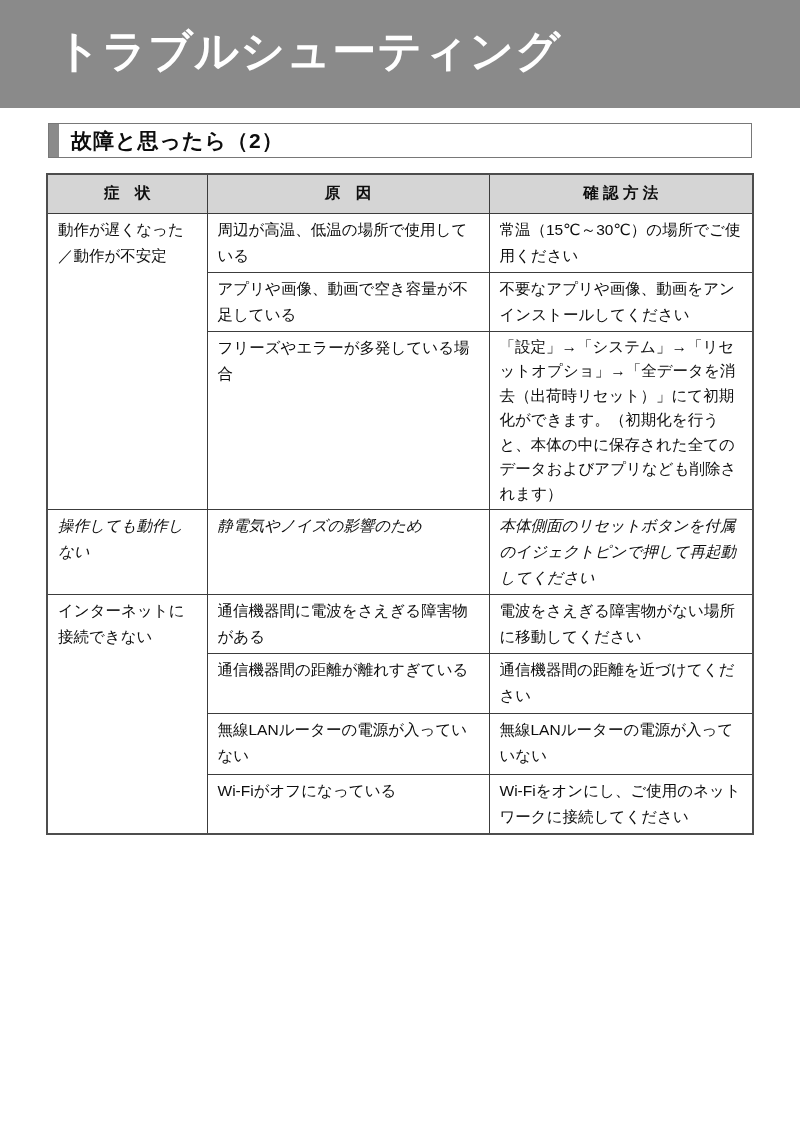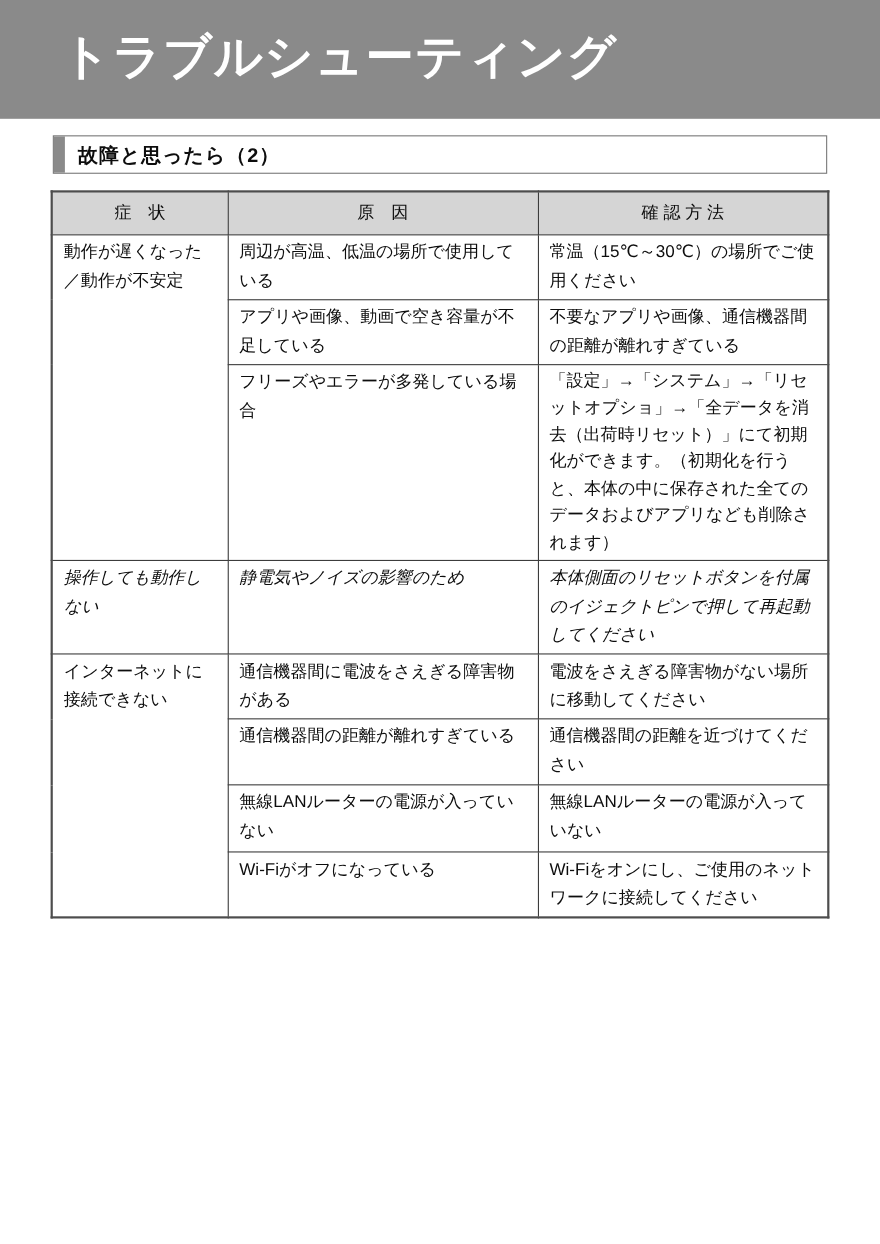--- a/index.html
+++ b/index.html
@@ -26,36 +26,36 @@
   .section-header {
     position:absolute; left:48px; top:123px; width:704px; height:35px;
     background:#fff; border:1px solid #787878;
     display:flex; align-items:center;
   }
   .section-header .accent {
     width:10px; height:100%; background:var(--banner-gray, #8a8a8a);
     flex:0 0 auto;
   }
   .section-header h2 {
-    font-size:18px; font-weight:bold; color:#0d0d0d;
+    font-size:21px; font-weight:bold; color:#0d0d0d;
     padding-left:12px; letter-spacing:1px; white-space:nowrap;
   }
 
   
   table.ts-table {
     position:absolute; left:46px; top:173px; width:706px;
     border-collapse:collapse; table-layout:fixed;
     border:2px solid #4d4d4d;
   }
   col.c1 { width:160px; }
   col.c2 { width:282px; }
   col.c3 { width:264px; }
   .ts-table th {
     height:39px; background:var(--header-bg, #d5d5d5);
-    font-size:15.5px; font-weight:normal; color:#0d0d0d;
+    font-size:15.5px; font-weight:bold; color:#0d0d0d;
     text-align:center; vertical-align:middle;
     border:1px solid #3c3c3c;
   }
   .ts-table td {
     border:1px solid #3c3c3c;
     font-size:15.5px; line-height:26px; color:#0d0d0d;
     vertical-align:top; text-align:left;
     padding:3px 8px 3px 10px;
     overflow-wrap:break-word;
   }
@@ -102,21 +102,21 @@
       </tr>
     </thead>
     <tbody>
       <tr class="rh58">
         <td class="sym" rowspan="3">動作が遅くなった／動作が不安定</td>
         <td>周辺が高温、低温の場所で使用している</td>
         <td>常温（15℃～30℃）の場所でご使用ください</td>
       </tr>
       <tr class="rh59">
         <td>アプリや画像、動画で空き容量が不足している</td>
-        <td>不要なアプリや画像、通信機器間の距離が離れすぎている</td>
+        <td>不要なアプリや画像、動画をアンインストールしてください</td>
       </tr>
       <tr class="rh156">
         <td>フリーズやエラーが多発している場合</td>
         <td class="tight">「設定」→「システム」→「リセットオプショ」→「全データを消去（出荷時リセット）」にて初期化ができます。（初期化を行うと、本体の中に保存された全てのデータおよびアプリなども削除されます）</td>
       </tr>
       <tr class="rh85">
         <td class="sym">操作しても動作しない</td>
         <td>静電気やノイズの影響のため</td>
         <td>本体側面のリセットボタンを付属のイジェクトピンで押して再起動してください</td>
       </tr>

